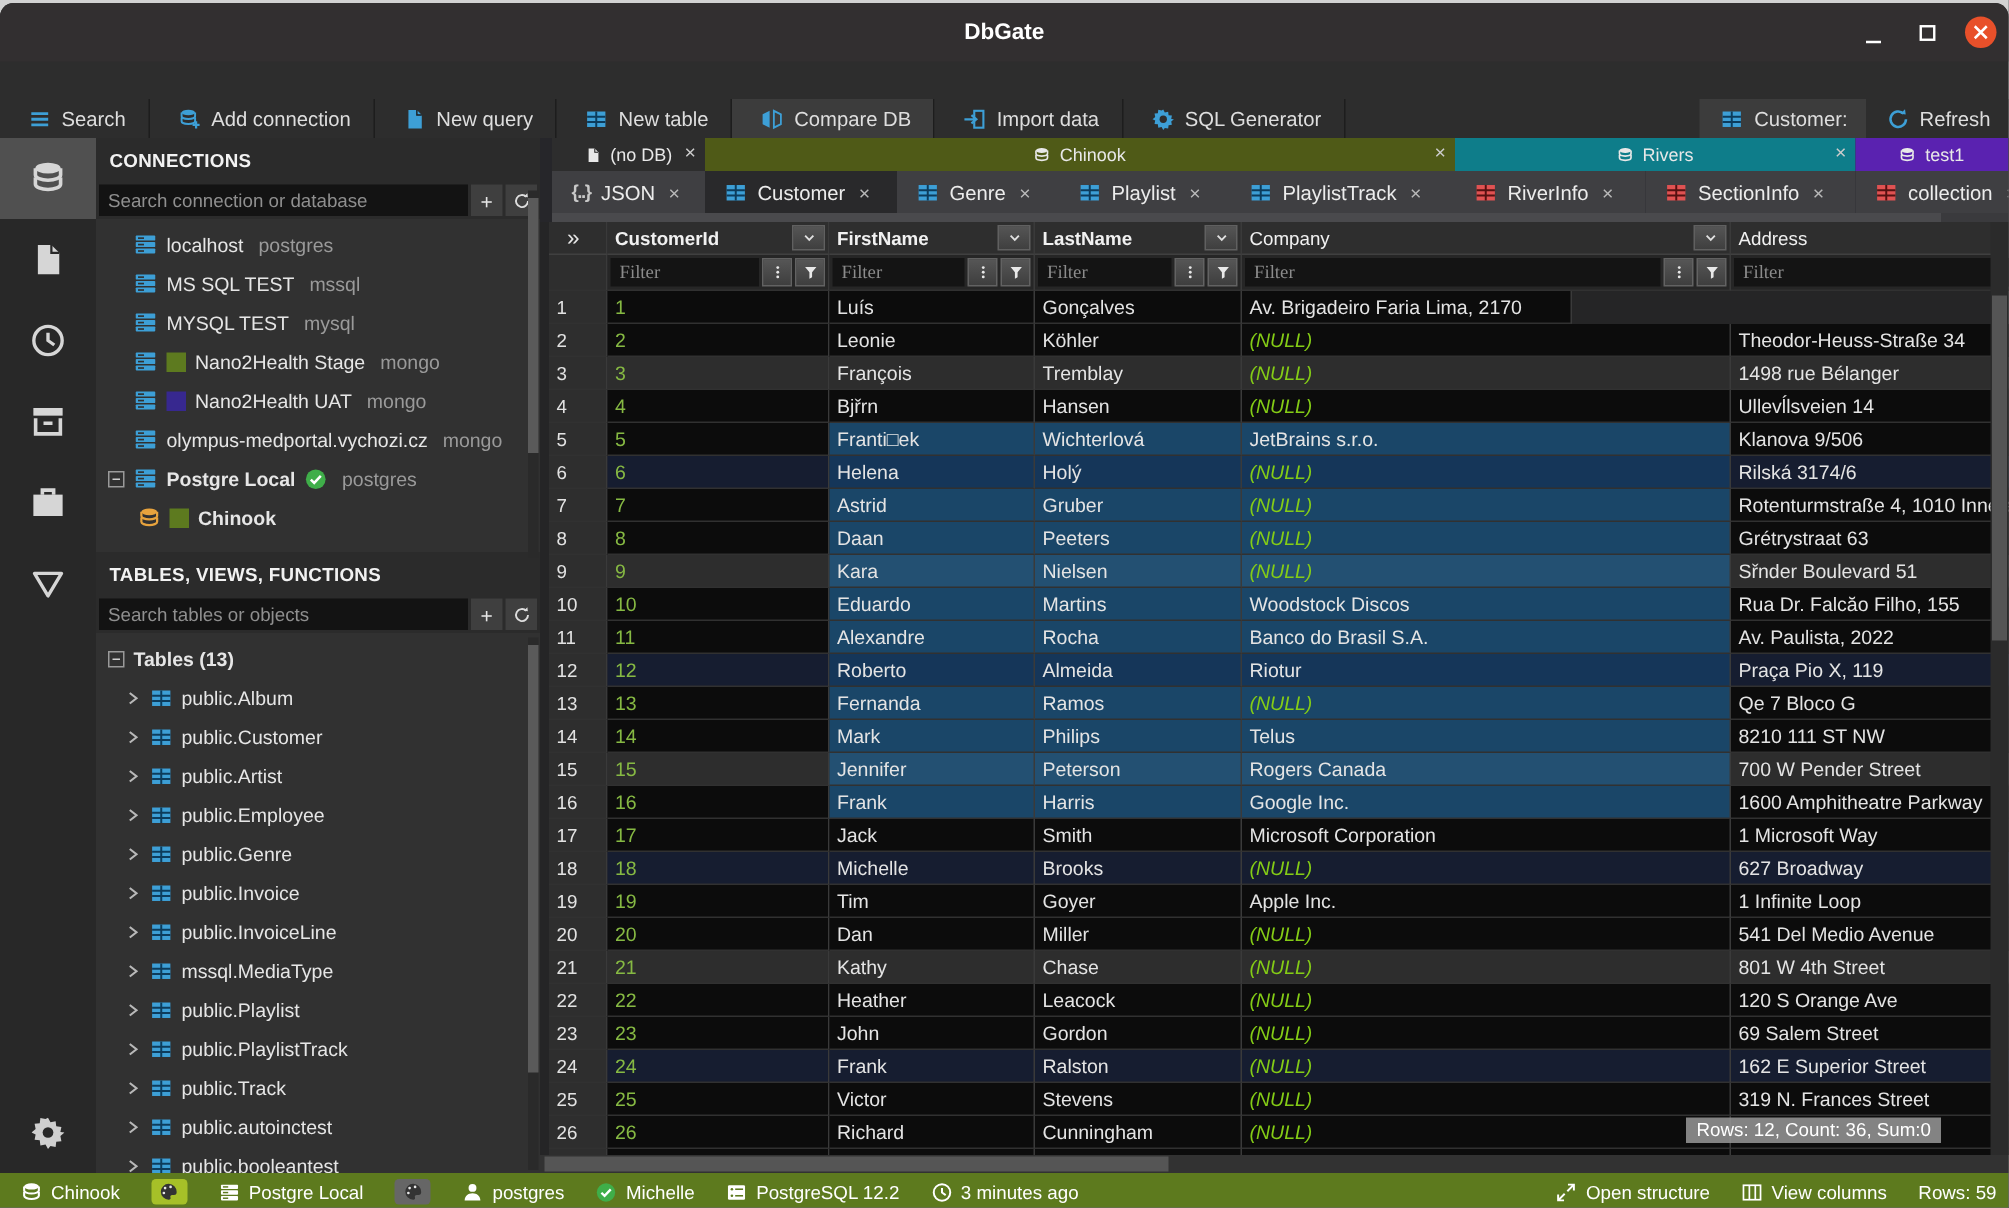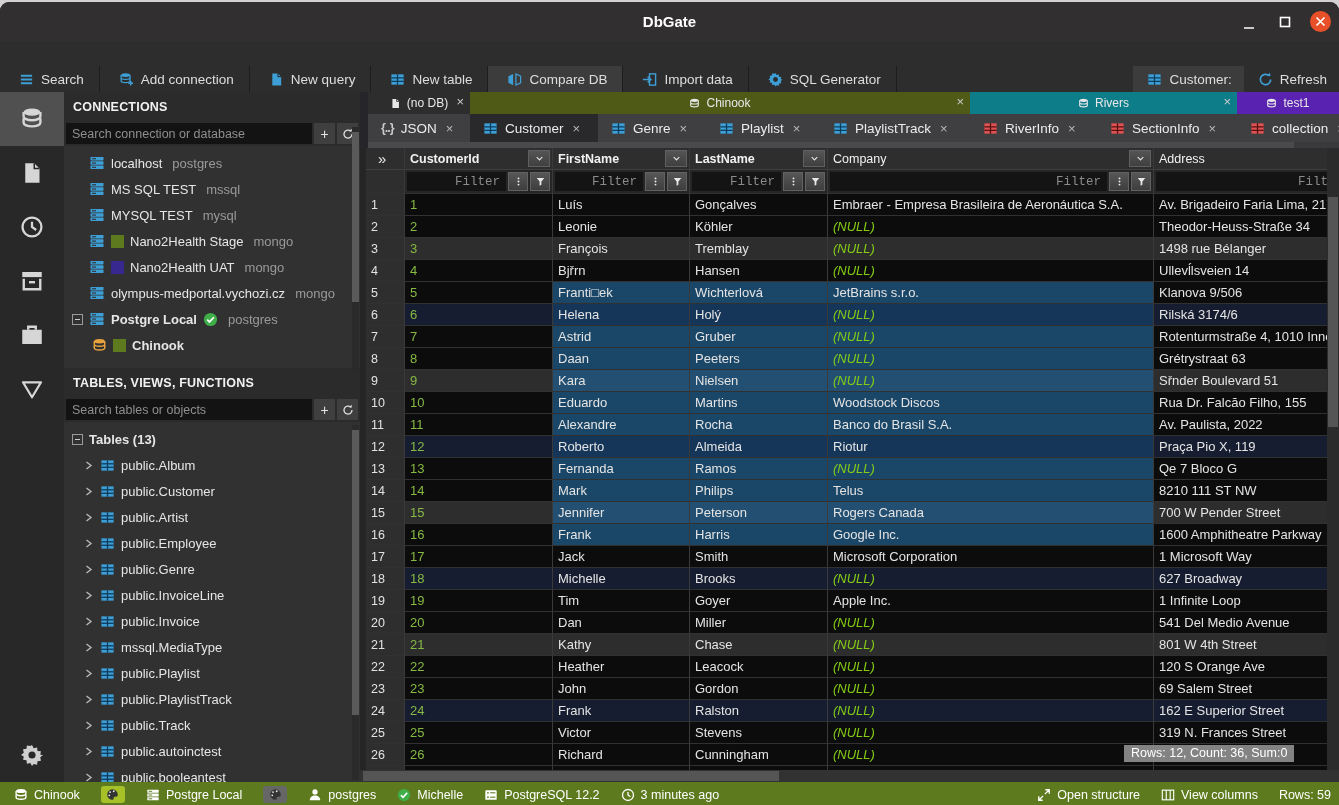--- a/index.html
+++ b/index.html
@@ -74,21 +74,21 @@
 
   
   .grid { position:absolute; left:0; top:56px; width:979px; height:622px; background:#252526; overflow:hidden; }
   .gtable { position:absolute; left:6px; top:0; }
   .grow { display:flex; }
   .gcell { flex:0 0 auto; border-right:1px solid #3a3a3a; border-bottom:1px solid #313131; overflow:hidden; white-space:nowrap; position:relative; }
   .ghead { height:22px; background:#2e2e2e; color:#f1f1f1; font-size:12.5px; display:flex; align-items:center; padding-left:5px; border-bottom:1px solid #404040; }
   .ghead.b { font-weight:bold; }
   .ghead .hbtn { position:absolute; right:2px; top:2px; width:22px; height:17px; background:linear-gradient(#555,#3f3f3f); border:1px solid #606060; color:#dcdcdc; display:flex; align-items:center; justify-content:center; }
   .gfilter { height:24px; background:#262626; display:flex; align-items:center; padding:2px; gap:2px; }
-  .gfilter input { flex:1 1 auto; min-width:10px; height:19px; background:#141414; border:none; outline:none; color:#eab308; font-size:12.5px; padding:0 6px; font-family:Liberation Mono, monospace;text-align:right; }
+  .gfilter input { flex:1 1 auto; min-width:10px; height:19px; background:#141414; border:none; outline:none; color:#eab308; font-size:12.5px; padding:0 6px; font-family:Liberation Serif, serif; }
   .gfilter input::placeholder { color:#8b8b8b; }
   .fbtn { width:20px; height:19px; flex:0 0 20px; background:linear-gradient(#565656,#3e3e3e); border:1px solid #626262; color:#e8e8e8; display:flex; align-items:center; justify-content:center; font-size:11px; }
   .gnum { height:22px; background:#2e2e2e; color:#e2e2e2; font-size:12.5px; display:flex; align-items:center; padding-left:5px; }
   .gdata { height:22px; background:#0c0c0c; color:#e4e4e4; font-size:13px; display:flex; align-items:center; padding-left:5px; }
   .gdata.stripe3 { background:#2d2d2d; }
   .gdata.stripe6 { background:#161d30; }
   .gdata.selcell { background:#1a4668; }
   .gdata.selcell.stripe3 { background:#235072; }
   .gdata.selcell.stripe6 { background:#153659; }
   .gdata.idcol { color:#86b943; }
@@ -565,40 +565,40 @@
             <span style="display:flex;">
               <svg width="15" height="15" viewBox="0 0 16 16">
                 <rect x="1.5" y="2.5" width="13" height="11" fill="#3d9fd6"></rect>
                 <g stroke="#0d3c5c" stroke-width="1.4">
                   <line x1="1.5" y1="6.2" x2="14.5" y2="6.2"></line>
                   <line x1="8" y1="2.5" x2="8" y2="13.5"></line>
                   <line x1="1.5" y1="9.9" x2="14.5" y2="9.9"></line>
                 </g>
               </svg>
             </span>
-            <span class="name">public.InvoiceLine</span>
+            <span class="name">public.Invoice</span>
           </div>
           <div class="lrow">
             <span style="width:6px;flex:0 0 6px;"></span>
             <span class="chev">
               <svg width="9" height="9" viewBox="0 0 9 9">
                 <path d="M2.5 1 L7 4.5 L2.5 8" fill="none" stroke="#b8b8b8" stroke-width="1.4"></path>
               </svg>
             </span>
             <span style="display:flex;">
               <svg width="15" height="15" viewBox="0 0 16 16">
                 <rect x="1.5" y="2.5" width="13" height="11" fill="#3d9fd6"></rect>
                 <g stroke="#0d3c5c" stroke-width="1.4">
                   <line x1="1.5" y1="6.2" x2="14.5" y2="6.2"></line>
                   <line x1="8" y1="2.5" x2="8" y2="13.5"></line>
                   <line x1="1.5" y1="9.9" x2="14.5" y2="9.9"></line>
                 </g>
               </svg>
             </span>
-            <span class="name">public.Invoice</span>
+            <span class="name">public.InvoiceLine</span>
           </div>
           <div class="lrow">
             <span style="width:6px;flex:0 0 6px;"></span>
             <span class="chev">
               <svg width="9" height="9" viewBox="0 0 9 9">
                 <path d="M2.5 1 L7 4.5 L2.5 8" fill="none" stroke="#b8b8b8" stroke-width="1.4"></path>
               </svg>
             </span>
             <span style="display:flex;">
               <svg width="15" height="15" viewBox="0 0 16 16">
@@ -1006,21 +1006,20 @@
                     </g>
                   </svg>
                 </span>
               </div>
             </div>
             <div class="grow">
               <div class="gcell gnum" style="width: 39px;">1</div>
               <div class="gcell gdata idcol" style="width: 148px;">1</div>
               <div class="gcell gdata" style="width: 137px;">Luís</div>
               <div class="gcell gdata" style="width: 138px;">Gonçalves</div>
-              <div class="gcell gdata" style="width: 326px;">Embraer - Empresa Brasileira de Aeronáutica S.A.</div>
               <div class="gcell gdata" style="width: 220px;">Av. Brigadeiro Faria Lima, 2170</div>
             </div>
             <div class="grow">
               <div class="gcell gnum" style="width: 39px;">2</div>
               <div class="gcell gdata idcol" style="width: 148px;">2</div>
               <div class="gcell gdata" style="width: 137px;">Leonie</div>
               <div class="gcell gdata" style="width: 138px;">Köhler</div>
               <div class="gcell gdata" style="width: 326px;">
                 <span class="nullv">(NULL)</span>
               </div>

